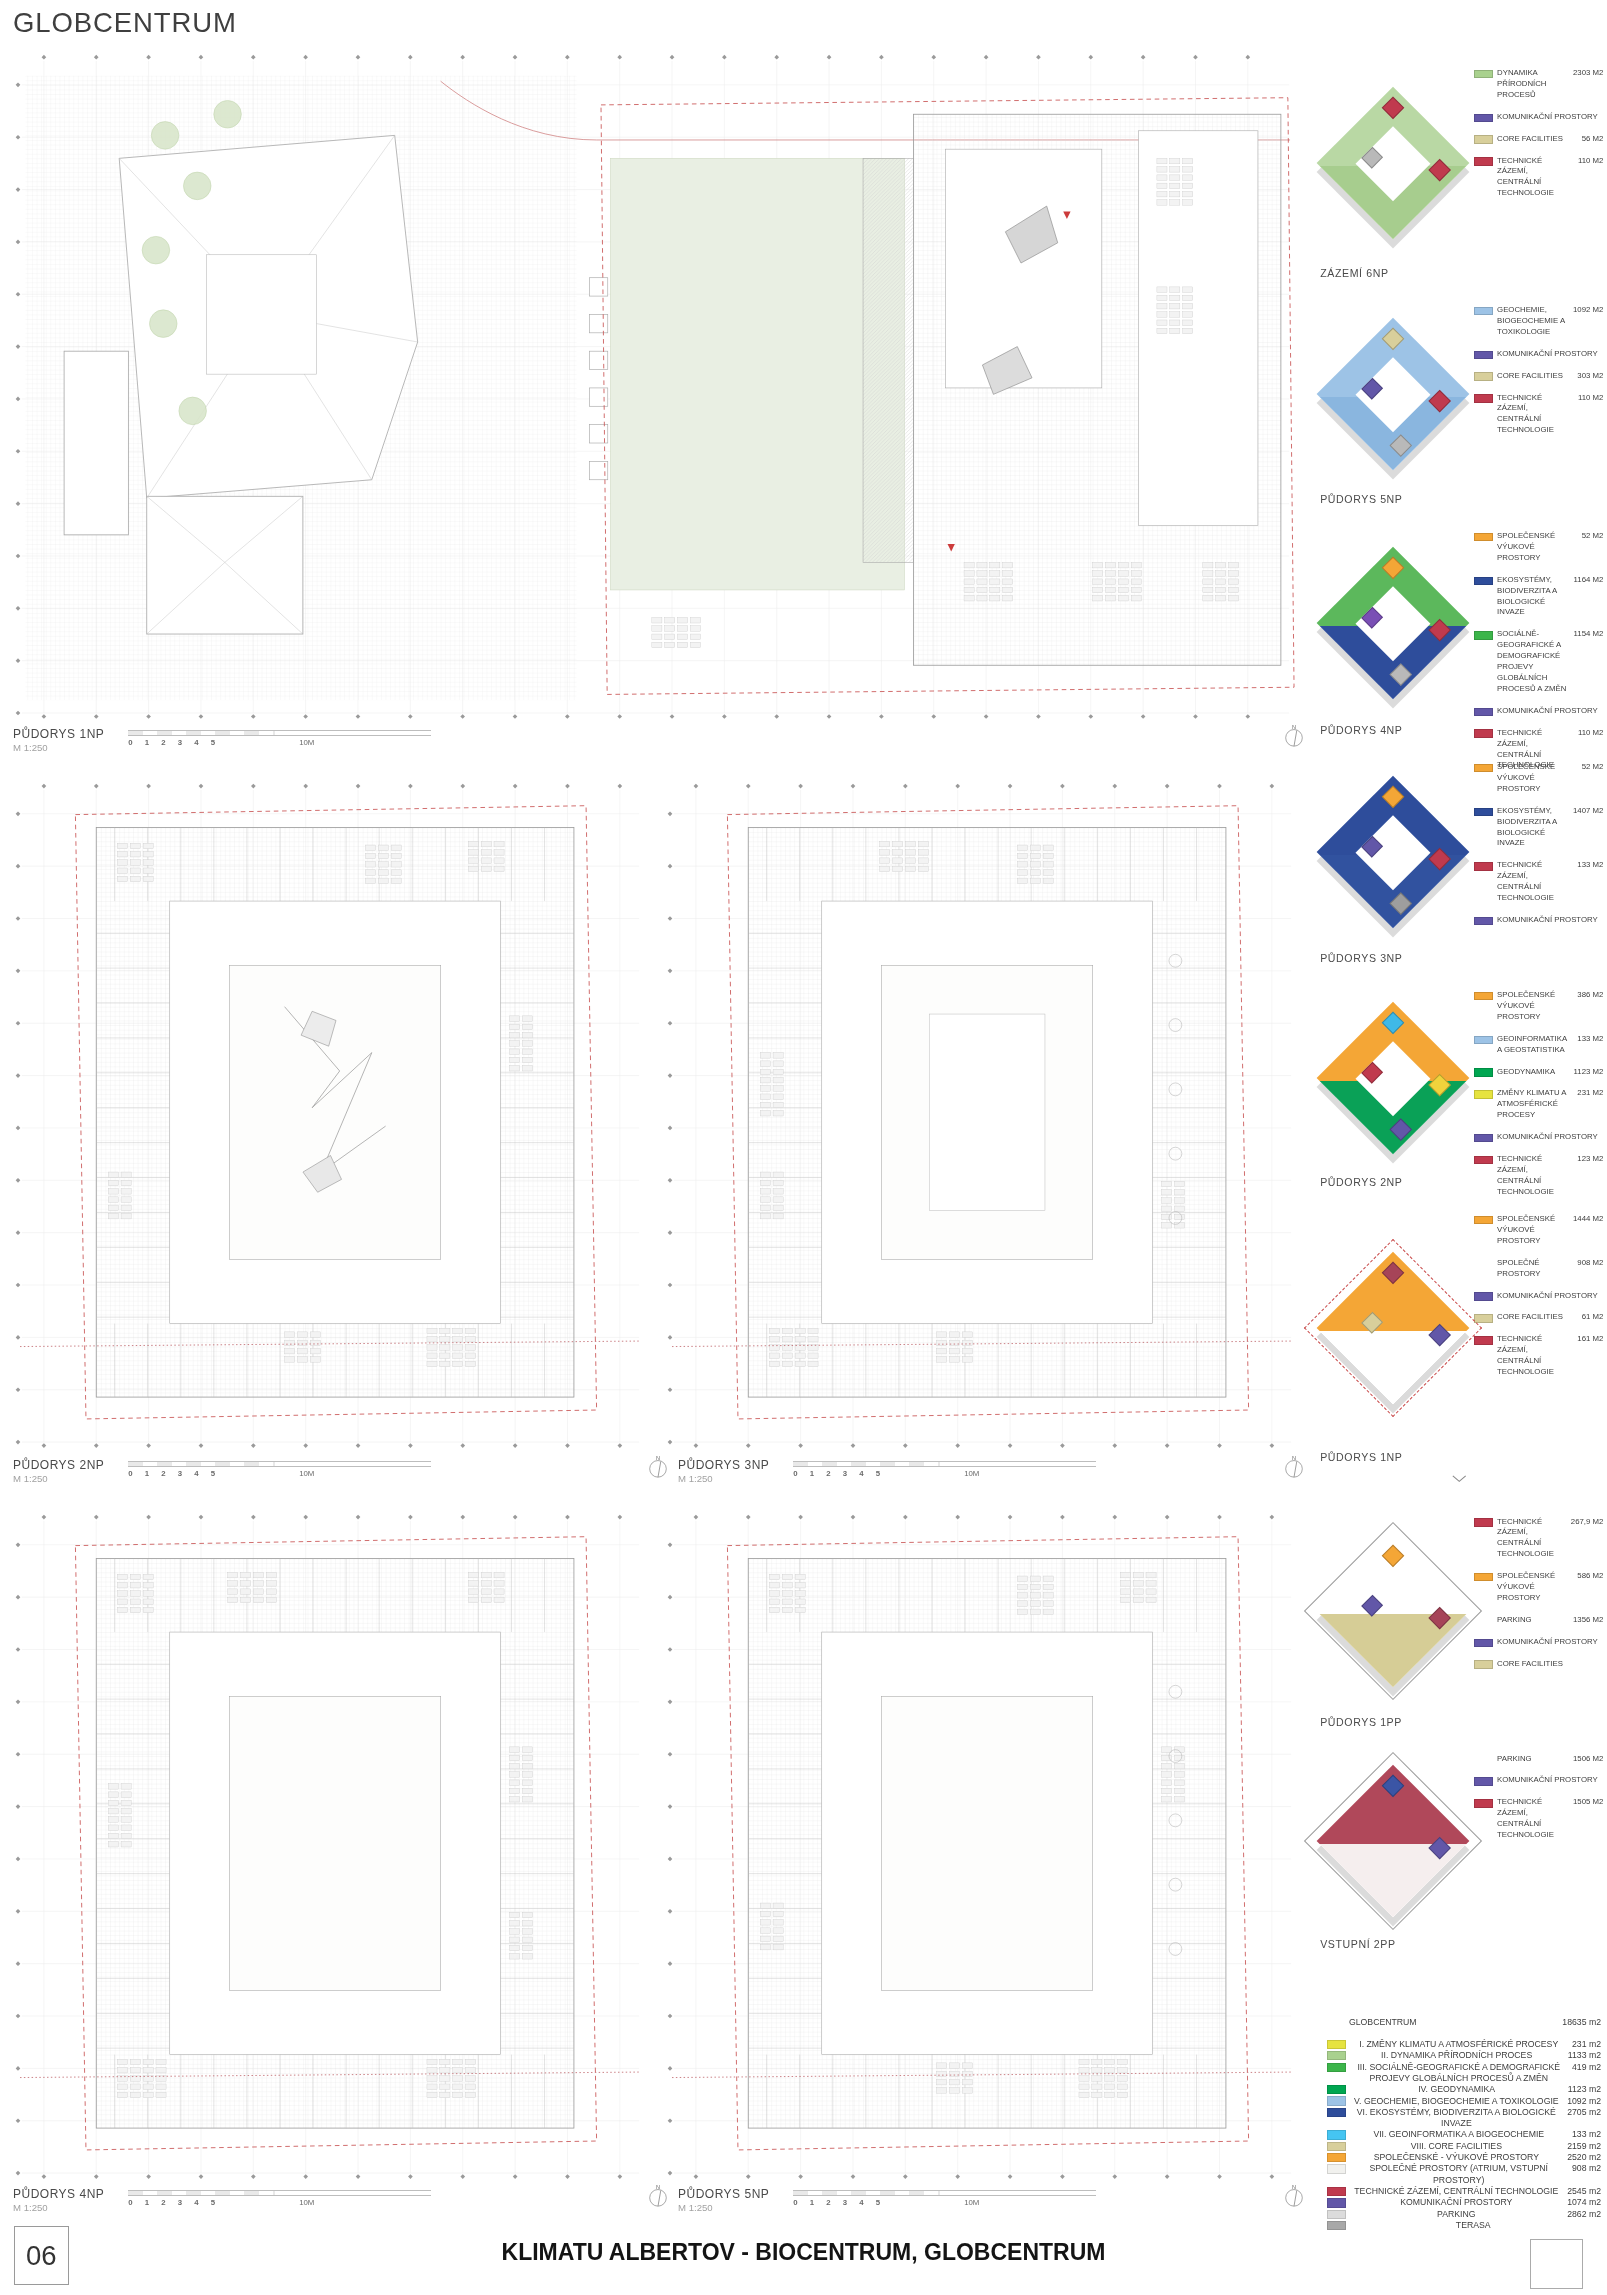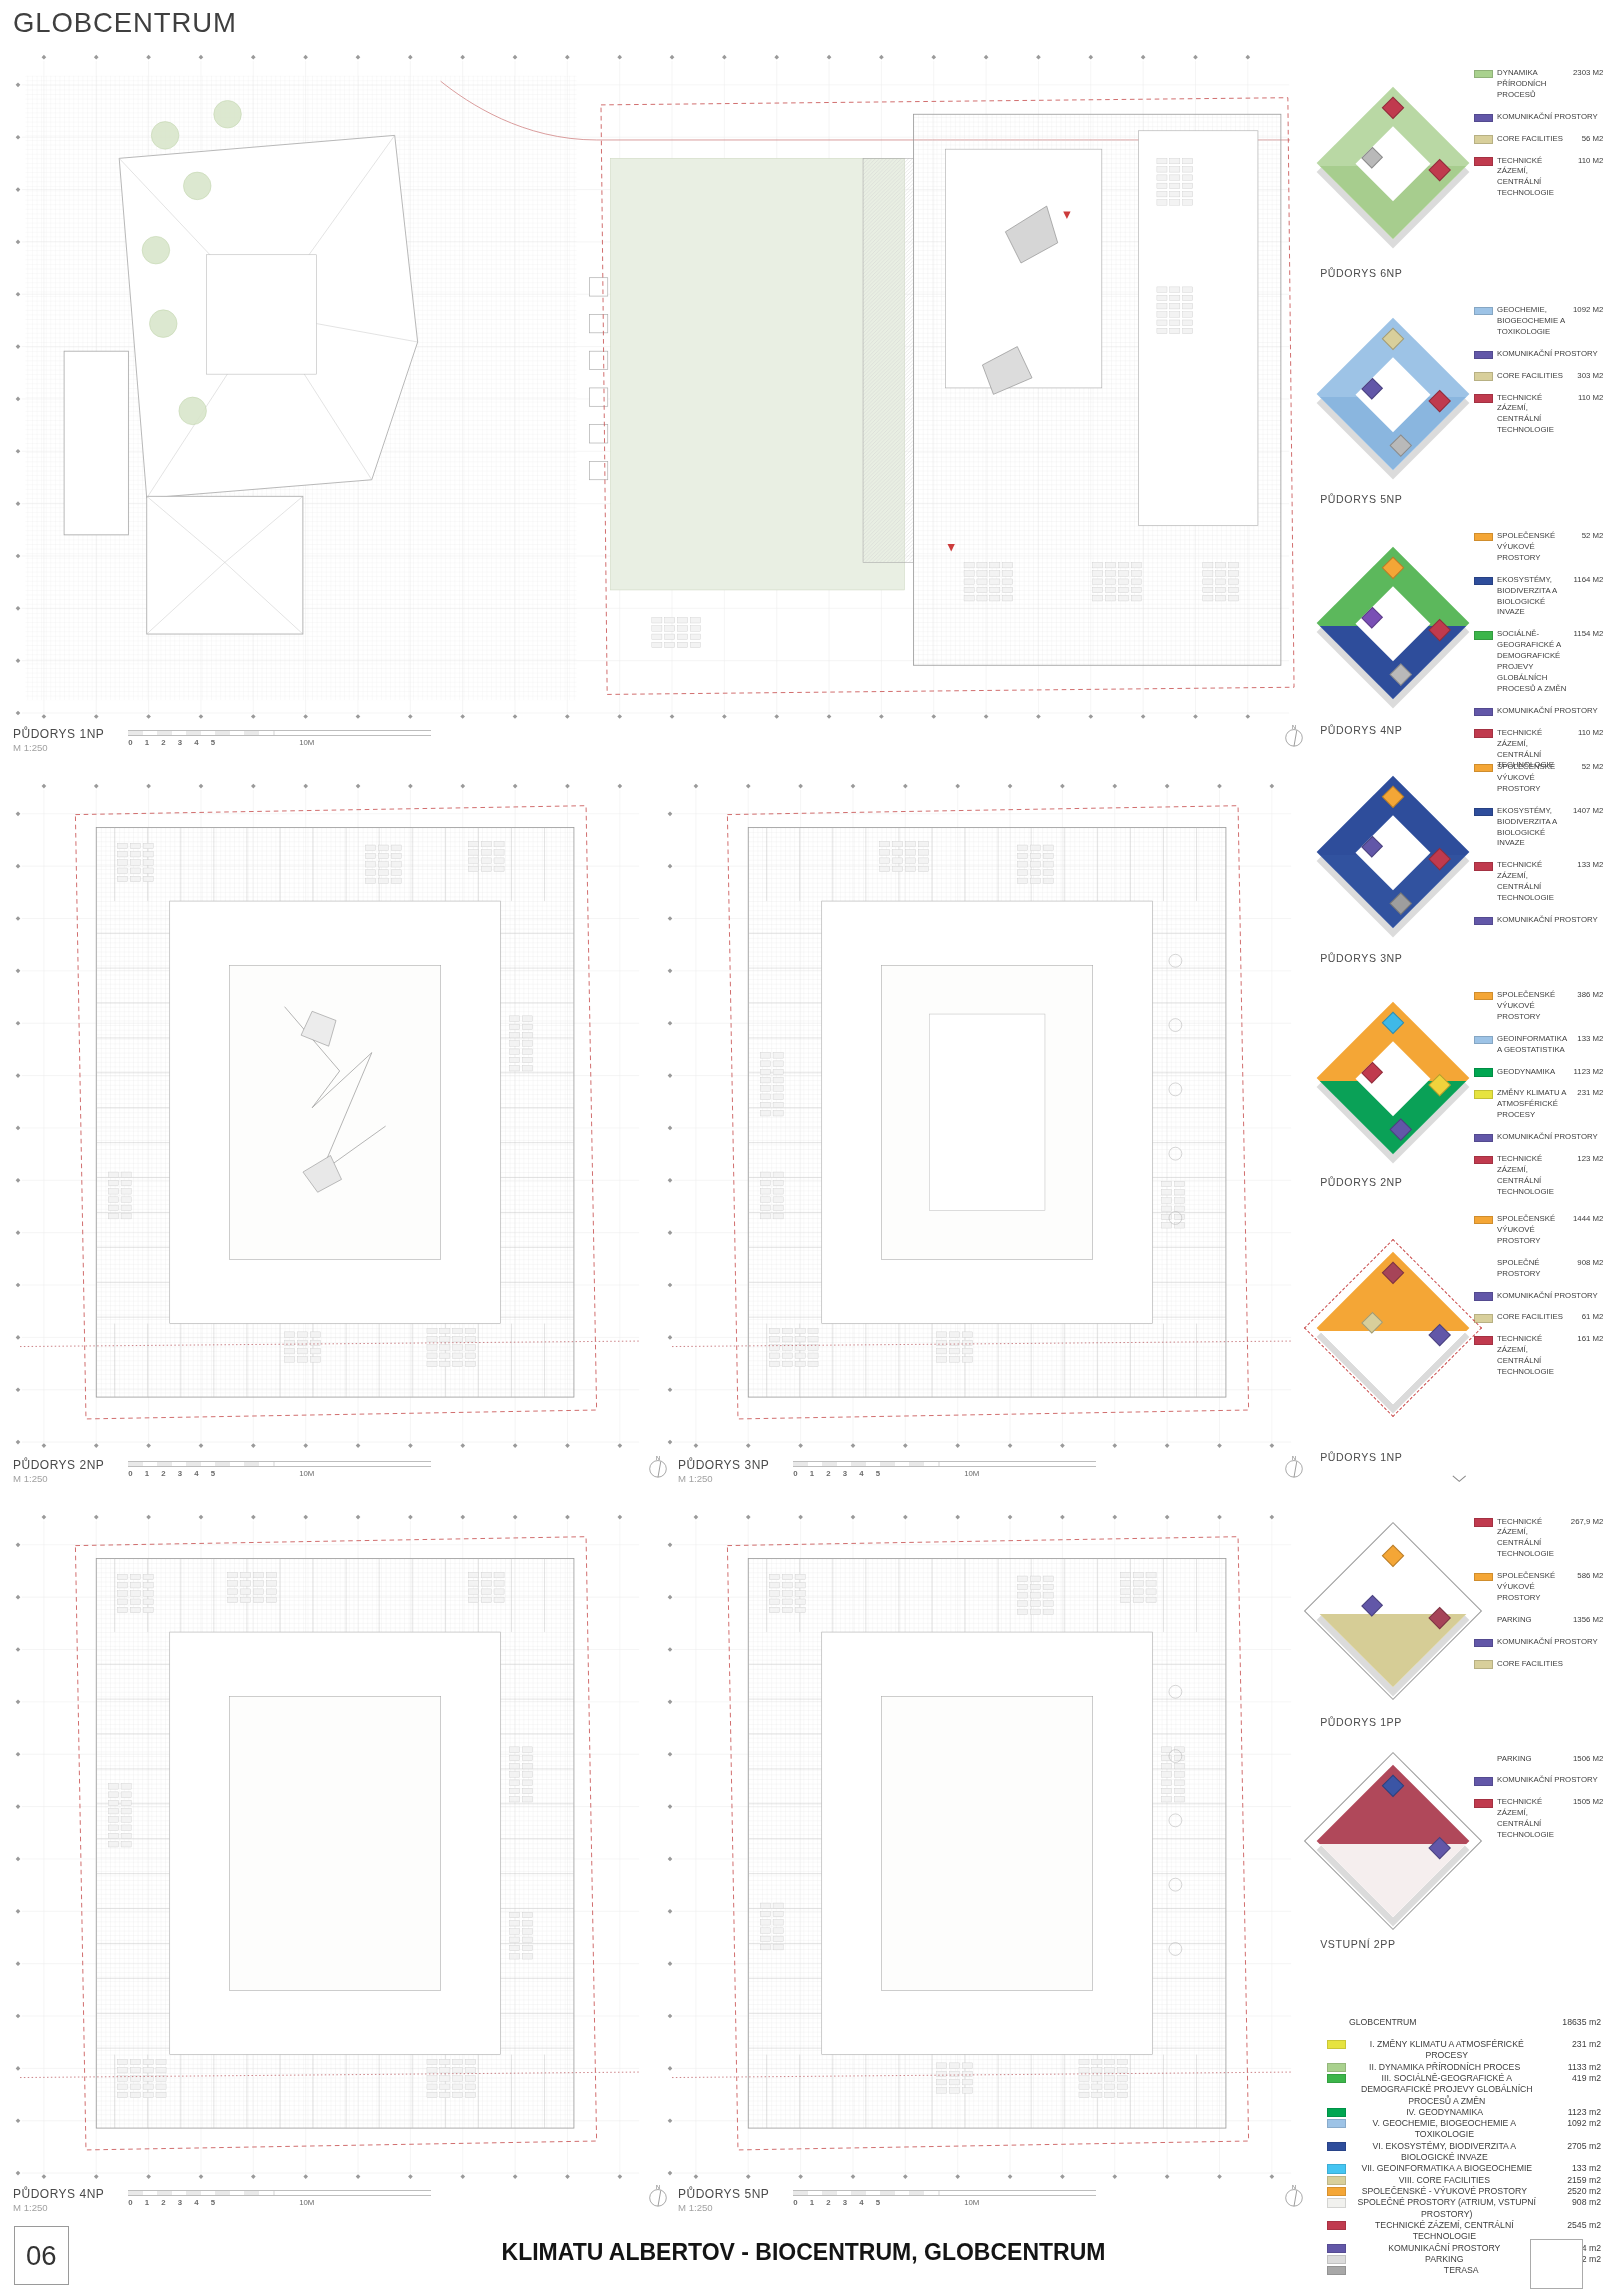--- a/index.html
+++ b/index.html
@@ -45,21 +45,21 @@
 
   .chevron-wrap{display:flex;justify-content:center;align-items:center;}
 
   
   #summary{display:flex;flex-direction:column;gap:2.8px;font-size:8.7px;color:#3c3c3c;}
   .sum-head{display:flex;margin:0 0 9.2px 22px;}
   .sum-head .sum-val{font-size:8.7px;}
   .sum-row{display:flex;align-items:flex-start;line-height:1.3;text-align:center;}
   .sum-chip{width:17.4px;height:7.3px;margin:0.9px 4.6px 0 0;flex:none;border:0.5px solid rgba(0,0,0,.12);}
   .sum-text{flex:1;padding-right:5.5px;}
-  .sum-val{white-space:nowrap;margin-left:24px;}
+  .sum-val{white-space:nowrap;}
 
   
   #page-num{left:13.8px;top:2226px;width:53px;height:57px;border:0.9px solid #9a9a9a;
             display:flex;align-items:center;justify-content:center;font-size:27.5px;color:#333;}
   #footer-title{left:0;right:0;top:2239px;text-align:center;font-size:23px;font-weight:700;color:#141414;}
   #footer-box{left:1530px;top:2239px;width:51px;height:48px;border:0.9px solid #ababab;background:#fff;}
 </style>
 </head>
 <body>
 
@@ -1401,21 +1401,21 @@
             <span class="leg-chip" style="background: rgb(216, 207, 155);"></span>
             <span class="leg-text">CORE FACILITIES</span>
             <span class="leg-val">56 m2</span>
           </div>
           <div class="leg-row">
             <span class="leg-chip" style="background: rgb(192, 58, 78);"></span>
             <span class="leg-text">TECHNICKÉ ZÁZEMÍ, CENTRÁLNÍ TECHNOLOGIE</span>
             <span class="leg-val">110 m2</span>
           </div>
         </div>
-      <div class="ax-label">PŮDORYS 6NP</div>
+      <div class="ax-label">ZÁZEMÍ 6NP</div>
     </div>
 
     <div class="axon-panel" style="height:226px">
       <div class="ax-diagram">
           <div class="ax-shape" style="background: linear-gradient(135deg, rgb(157, 195, 230) 52%, rgb(138, 182, 223) 52%);">
             <div class="ax-hole"></div>
             <div class="ax-cube" style="background: rgb(216, 207, 155); left: 7.3px; top: 7.3px;"></div>
             <div class="ax-cube" style="background: rgb(192, 58, 78); left: 84px; top: 18.4px;"></div>
             <div class="ax-cube" style="background: rgb(98, 87, 168); left: 27.5px; top: 57px;"></div>
             <div class="ax-cube" style="background: rgb(185, 185, 185); left: 88px; top: 77px;"></div>

